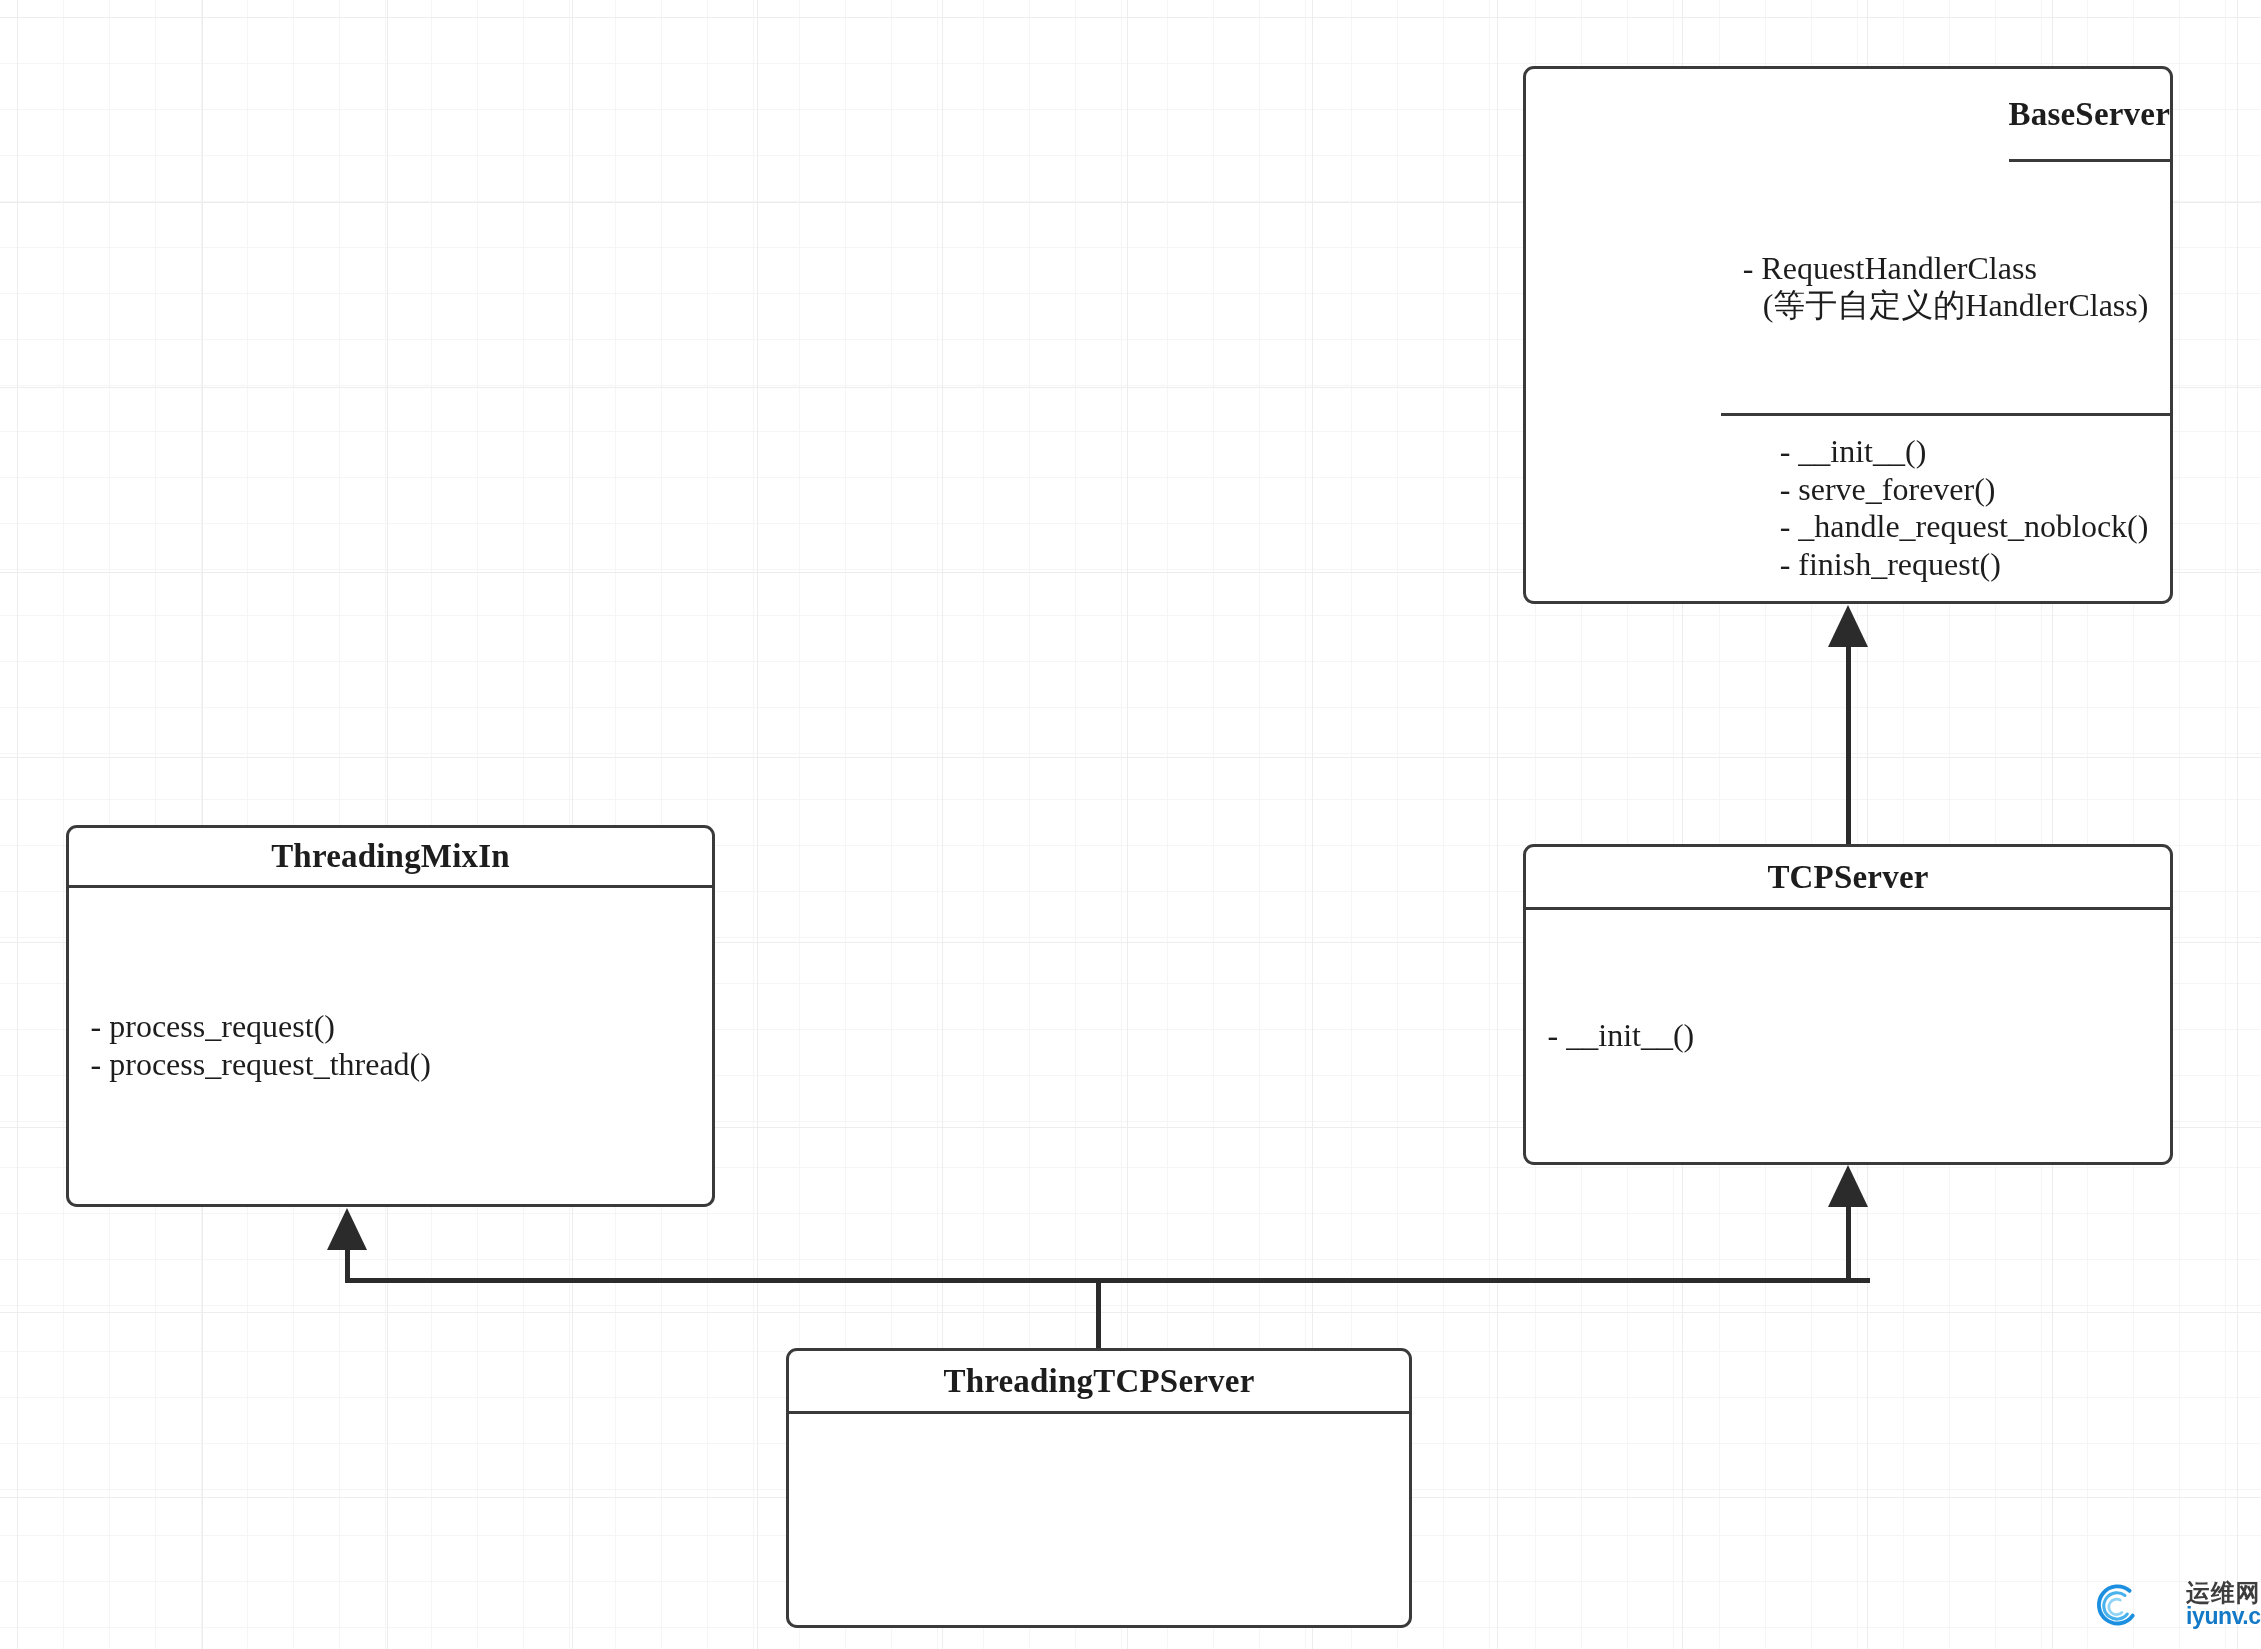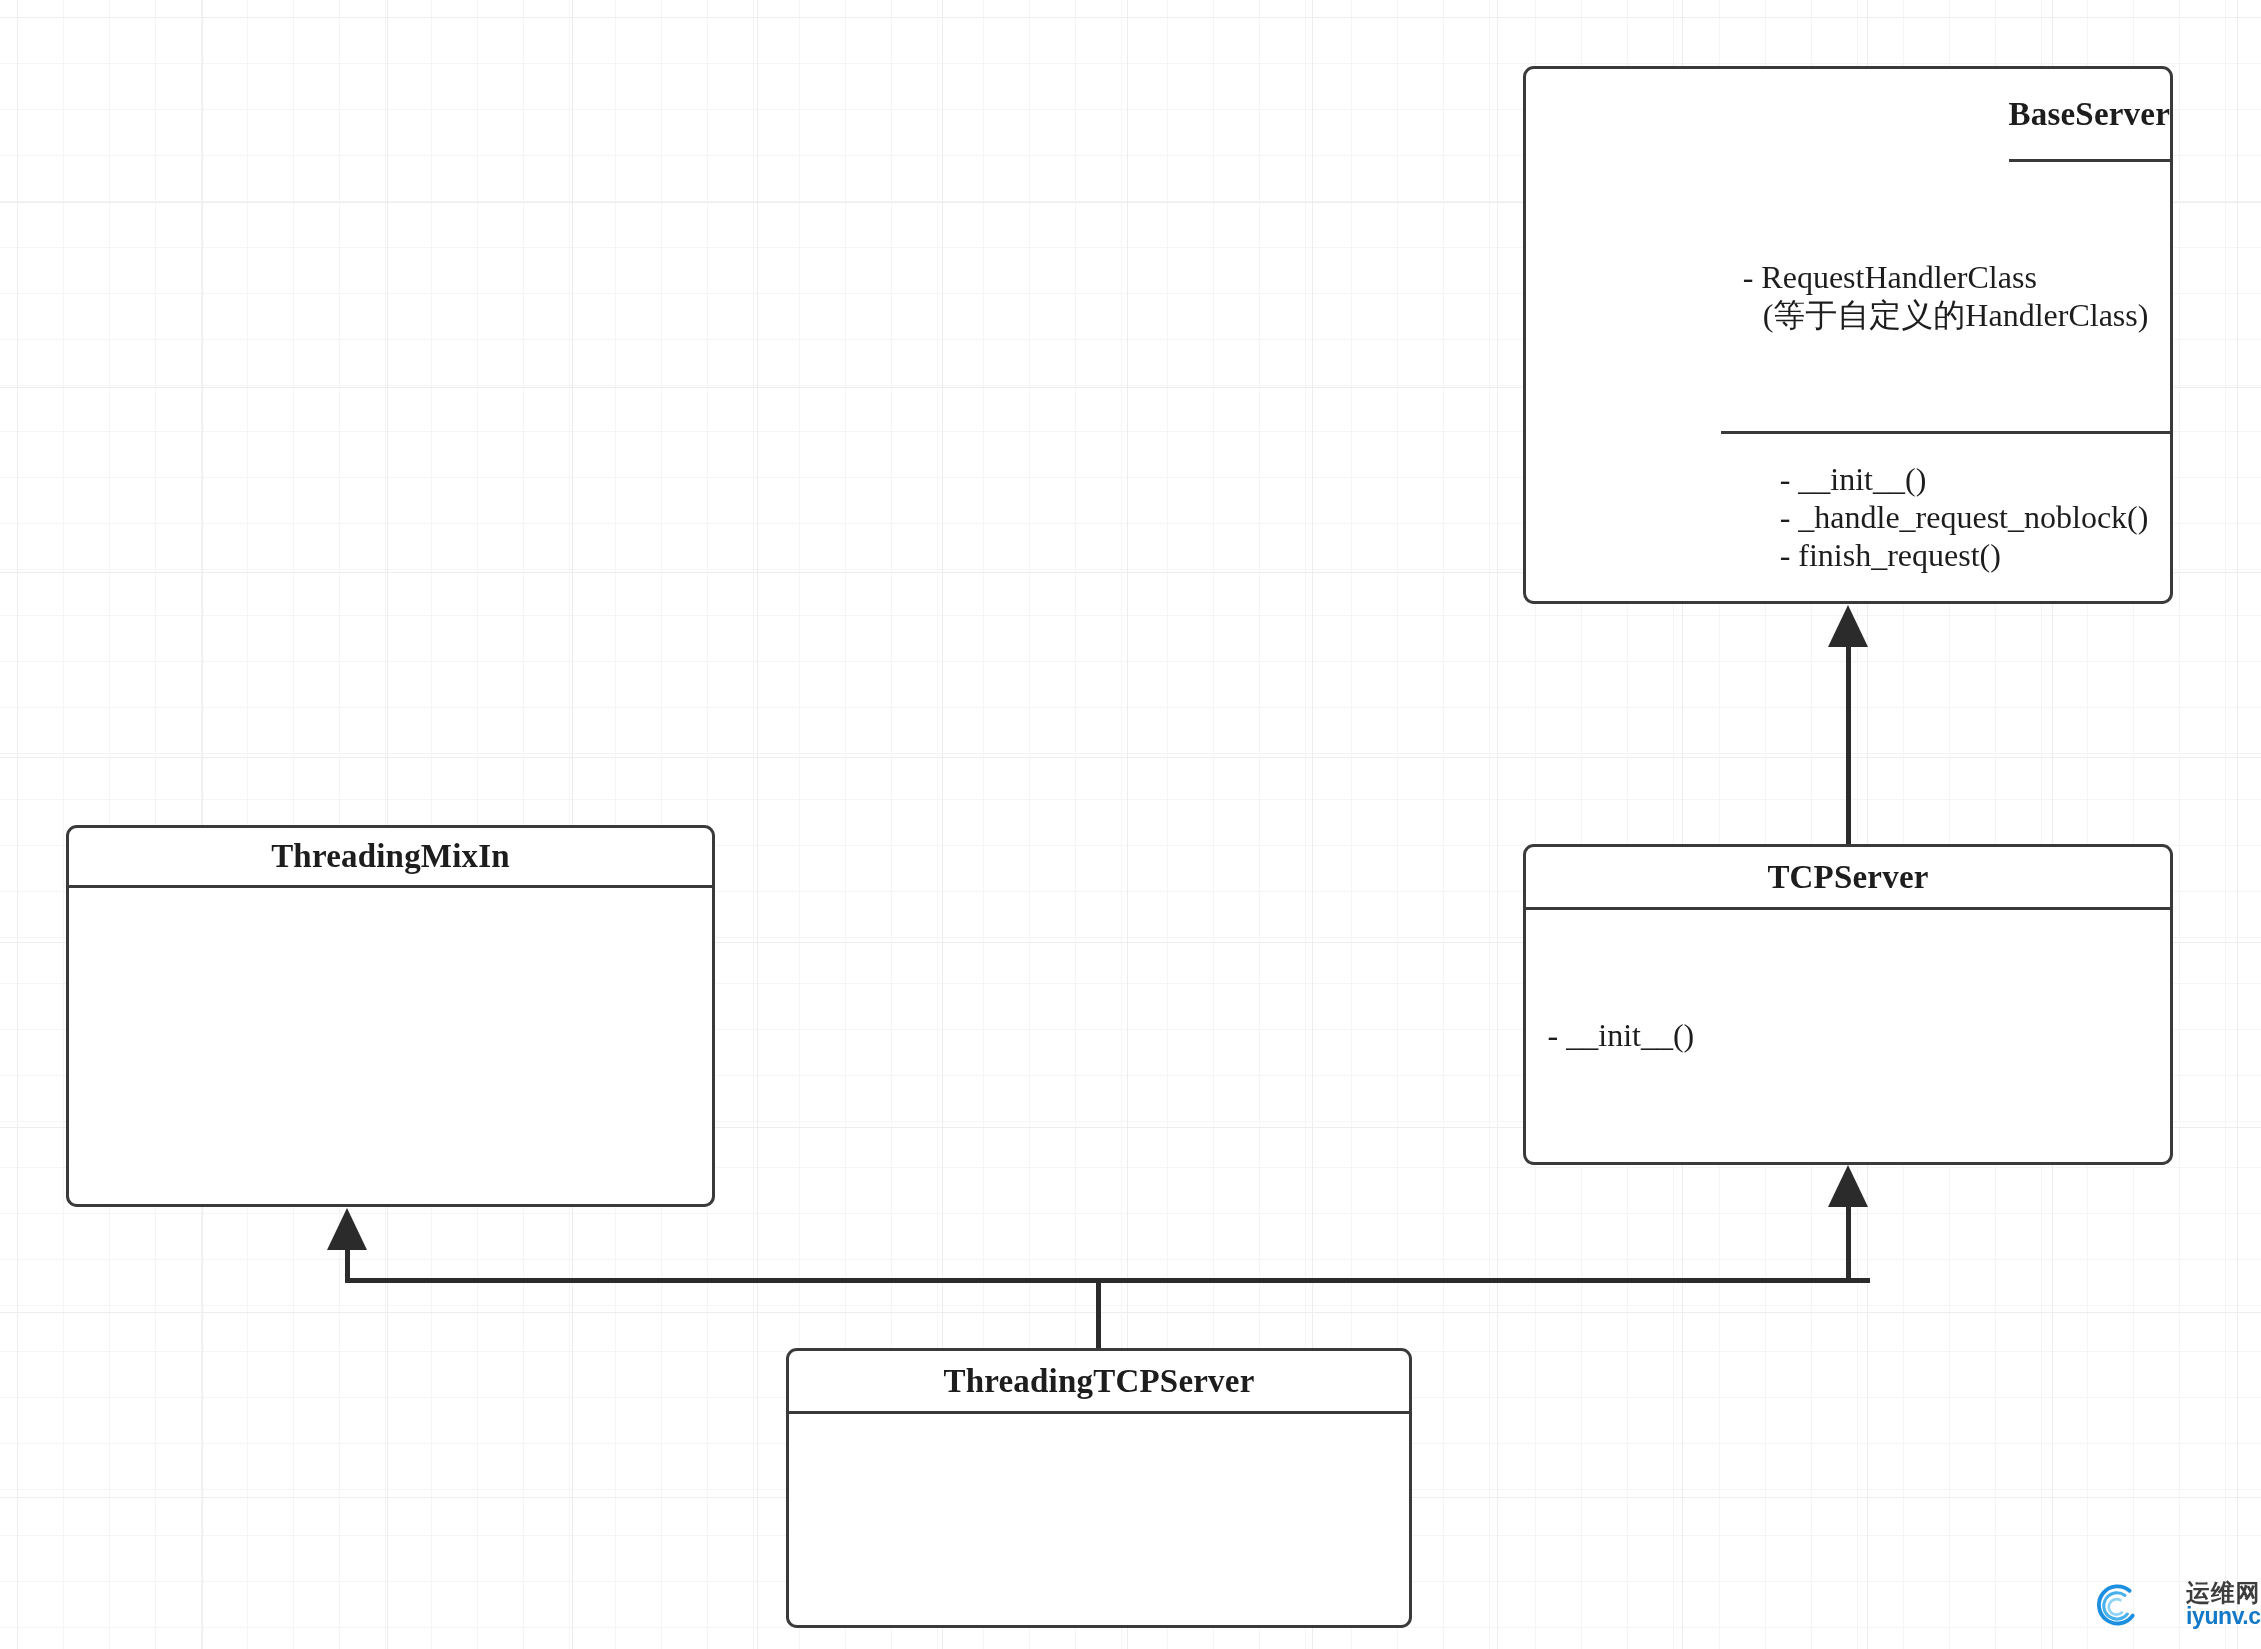--- a/index.html
+++ b/index.html
@@ -139,27 +139,32 @@
   <div class="arrow-up" style="left:1828px; top:605px;"></div>
 
   <div class="uml-class" style="left:1523px; top:66px; width:650px; height:538px;align-items:flex-end;">
     <div class="uml-title" style="height:93px;">BaseServer</div>
     <div class="uml-compartment attrs" style="height:219px;">
       <div class="uml-line">- RequestHandlerClass</div>
       <div class="uml-line cont">(等于自定义的HandlerClass)</div>
     </div>
     <div class="uml-compartment methods">
       <div class="uml-line">- __init__()</div>
+      <div class="uml-line">- serve_forever()</div>
       <div class="uml-line">- _handle_request_noblock()</div>
       <div class="uml-line">- finish_request()</div>
     </div>
   </div>
 
   <div class="uml-class" style="left:66px; top:825px; width:649px; height:382px;">
     <div class="uml-title" style="height:60px;">ThreadingMixIn</div>
+    <div class="uml-compartment methods">
+      <div class="uml-line">- process_request()</div>
+      <div class="uml-line">- process_request_thread()</div>
+    </div>
   </div>
 
   <div class="uml-class" style="left:1523px; top:844px; width:650px; height:321px;">
     <div class="uml-title" style="height:63px;">TCPServer</div>
     <div class="uml-compartment methods">
       <div class="uml-line">- __init__()</div>
     </div>
   </div>
 
   <div class="uml-class" style="left:786px; top:1348px; width:626px; height:280px;">

